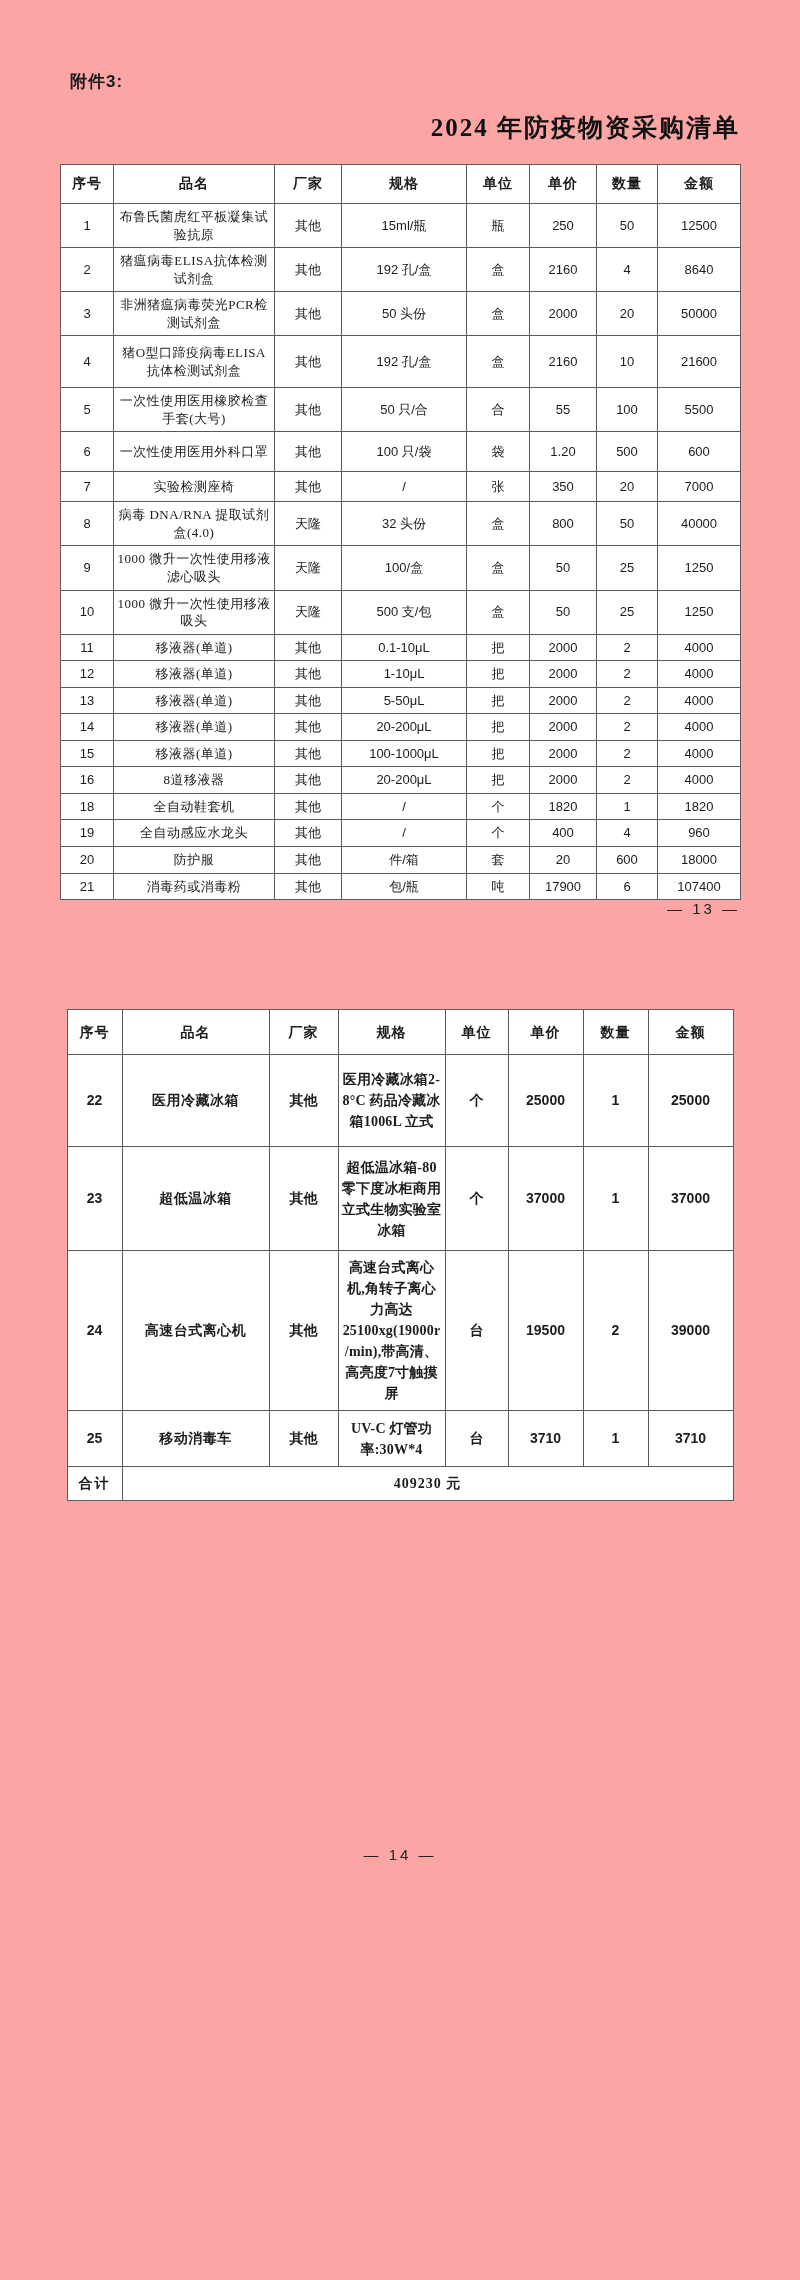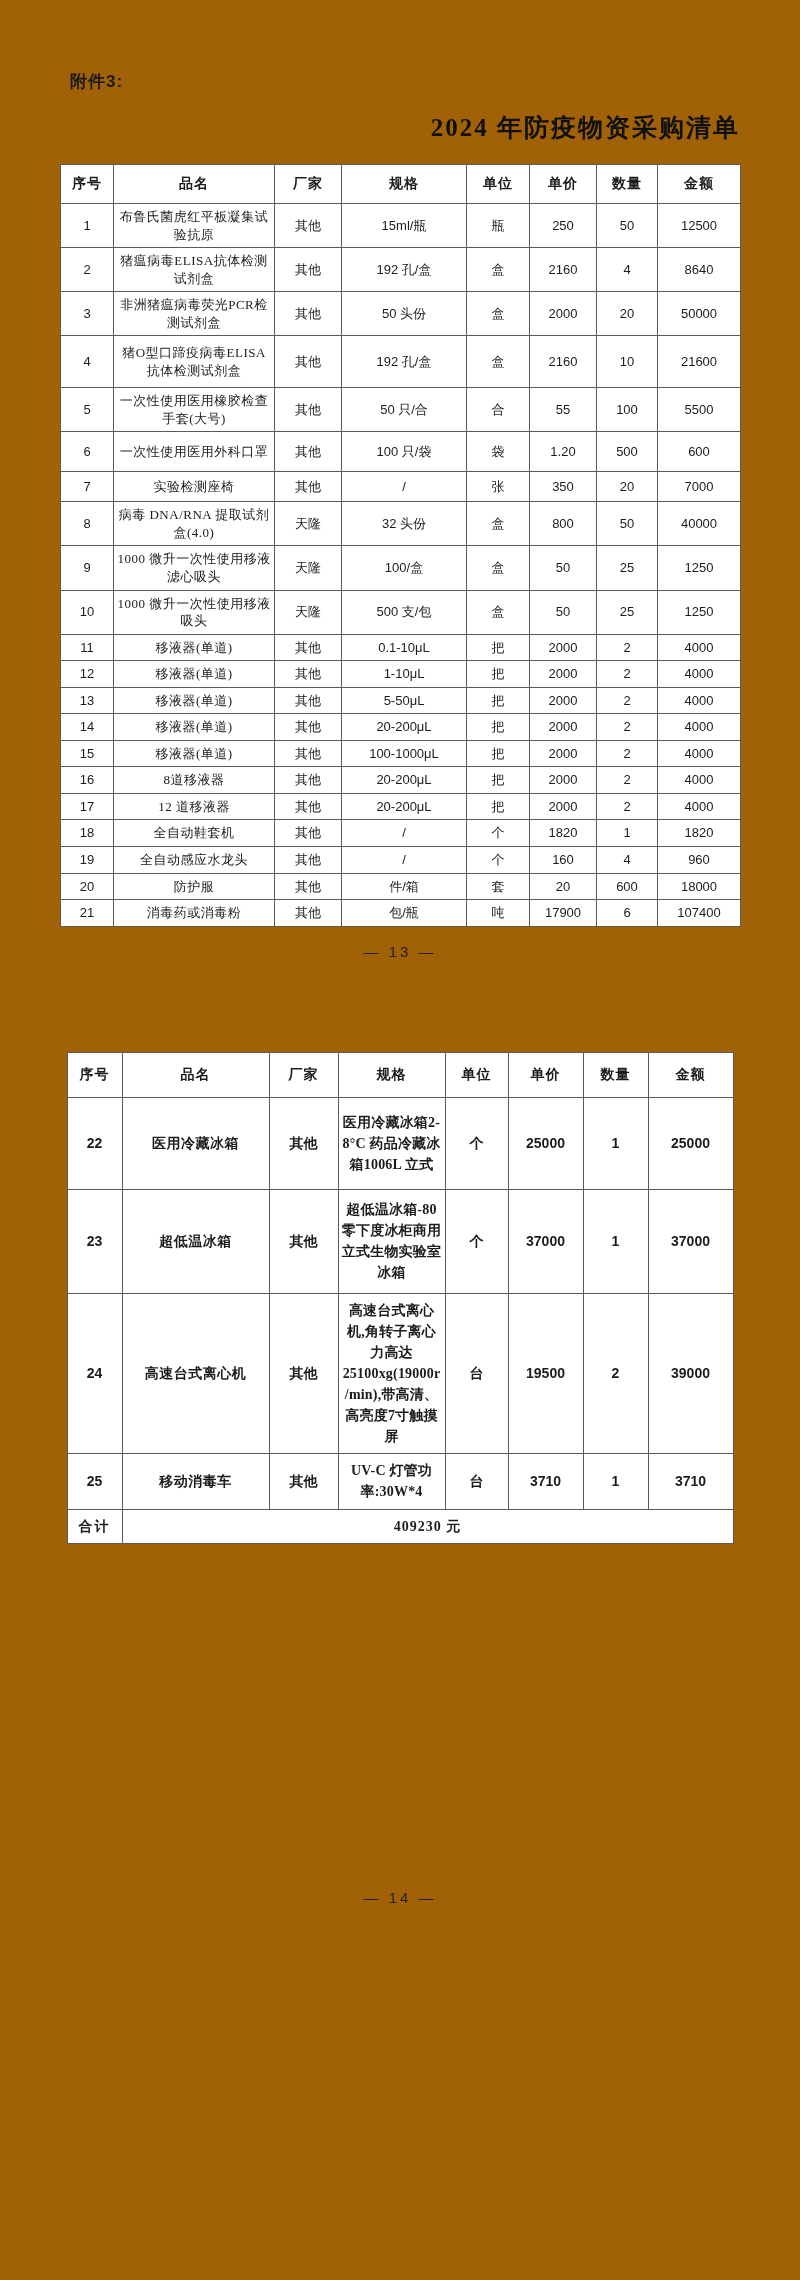--- a/index.html
+++ b/index.html
@@ -11,21 +11,21 @@
     width: 800px;
     min-height: 2280px;
     font-family: "Liberation Serif", "DejaVu Serif", serif;
     color: #111;
     -webkit-font-smoothing: antialiased;
   }
   .page {
     position: relative;
     width: 800px;
     min-height: 2280px;
-    background: #a16207;
+    background: #fca5a5;
     overflow: hidden;
   }
   .sheet {
     position: relative;
     padding: 0 60px;
   }
 
   
   .attach-label {
     font-family: "Liberation Sans", "DejaVu Sans", sans-serif;
@@ -73,25 +73,24 @@
   td.name-cell {
     letter-spacing: 0.5px;
   }
   td.num-cell {
     font-family: "Liberation Sans", "DejaVu Sans", sans-serif;
     font-size: 13px;
   }
   .r1 { height: 26px; }
 
   .page-num {
-    text-align: center;
+    text-align: right;
     font-family: "Liberation Sans", "DejaVu Sans", sans-serif;
     font-size: 15px;
     letter-spacing: 3px;
-    margin-top: 16px;
     color: #222;
   }
 
   .gap-between {
     height: 92px;
   }
 
   
   .sheet2 {
     padding-top: 0;
@@ -326,46 +325,36 @@
           <td class="num-cell">16</td>
           <td class="name-cell">8道移液器</td>
           <td>其他</td>
           <td class="num-cell">20-200μL</td>
           <td>把</td>
           <td class="num-cell">2000</td>
           <td class="num-cell">2</td>
           <td class="num-cell">4000</td>
         </tr>
         <tr class="r1">
-          <td class="num-cell">17</td>
-          <td class="name-cell">12 道移液器</td>
-          <td>其他</td>
-          <td class="num-cell">20-200μL</td>
-          <td>把</td>
-          <td class="num-cell">2000</td>
-          <td class="num-cell">2</td>
-          <td class="num-cell">4000</td>
-        </tr>
-        <tr class="r1">
           <td class="num-cell">18</td>
           <td class="name-cell">全自动鞋套机</td>
           <td>其他</td>
           <td class="num-cell">/</td>
           <td>个</td>
           <td class="num-cell">1820</td>
           <td class="num-cell">1</td>
           <td class="num-cell">1820</td>
         </tr>
         <tr class="r1">
           <td class="num-cell">19</td>
           <td class="name-cell">全自动感应水龙头</td>
           <td>其他</td>
           <td class="num-cell">/</td>
           <td>个</td>
-          <td class="num-cell">160</td>
+          <td class="num-cell">400</td>
           <td class="num-cell">4</td>
           <td class="num-cell">960</td>
         </tr>
         <tr class="r1">
           <td class="num-cell">20</td>
           <td class="name-cell">防护服</td>
           <td>其他</td>
           <td class="num-cell">件/箱</td>
           <td>套</td>
           <td class="num-cell">20</td>

